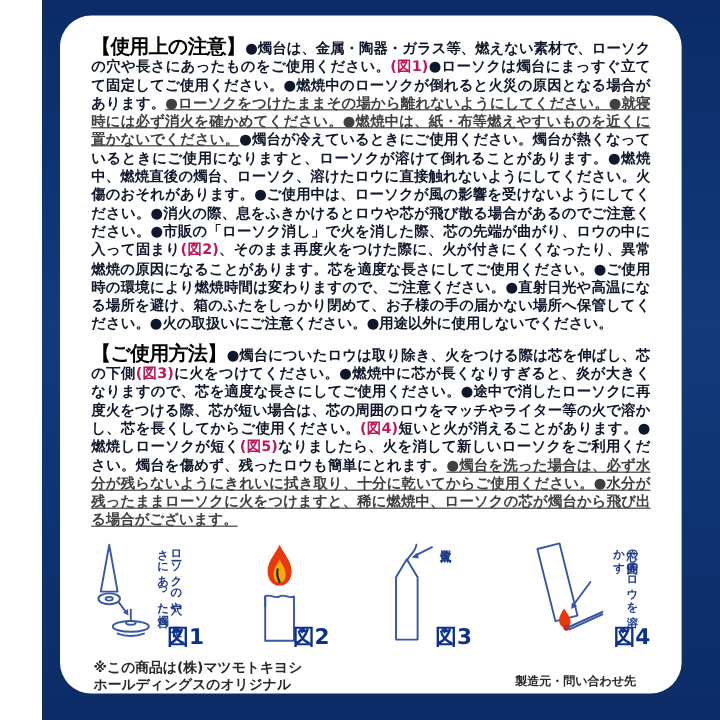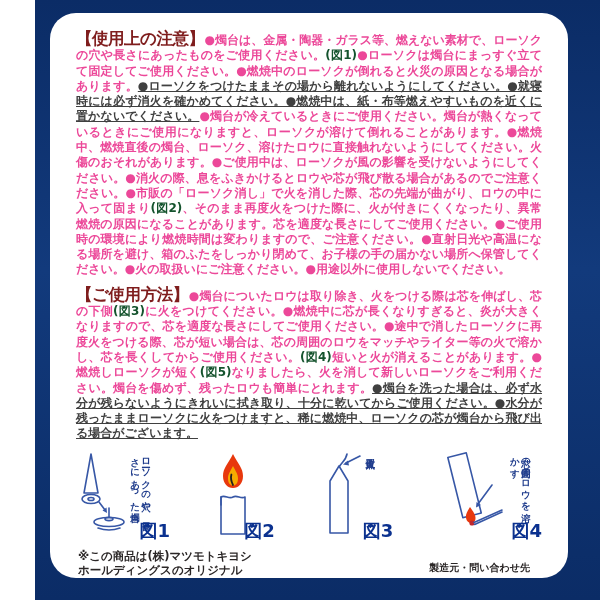--- a/index.html
+++ b/index.html
@@ -3,24 +3,24 @@
 <meta charset="utf-8">
 <style>
   html,body{margin:0;padding:0;width:600px;height:600px;background:#ffffff;overflow:hidden;
     font-family:"DejaVu Sans","Liberation Sans",sans-serif;}
   .navy-bg{position:absolute;left:35px;top:0;width:565px;height:600px;
     background:linear-gradient(180deg,#0b2c66 0%,#123a7c 45%,#0b2c66 100%);}
   .panel{position:absolute;left:50px;top:13px;width:518px;height:565px;background:#ffffff;
     border-radius:26px;box-sizing:border-box;padding:18px 26px 10px 26px;overflow:hidden;}
   .para{margin:0 0 9px 0;font-size:12px;line-height:15.3px;font-weight:bold;color:#2b2727;
     text-align:justify;}
-  .sec-head{font-size:16.5px;color:#7f1d1d;letter-spacing:-0.5px;}
-  .t-k{color:#ec4899;}
+  .sec-head{font-size:16.5px;color:#000000;letter-spacing:-0.5px;}
+  .t-k{color:#0f172a;}
   .t-r{color:#404040;text-decoration:underline;}
-  .t-b{color:#14532d;}
+  .t-b{color:#be185d;}
   .figures{display:flex;justify-content:space-between;align-items:flex-start;height:94px;
     margin-top:2px;}
   .fig{position:relative;height:94px;display:flex;align-items:flex-start;}
   .fig svg{flex:0 0 auto;}
   .vcap{writing-mode:vertical-rl;text-orientation:mixed;font-size:9.5px;line-height:11px;
     font-weight:bold;color:#1f3c8c;margin-left:2px;}
   .fig-label{position:absolute;bottom:2px;right:0;font-size:18px;font-weight:bold;color:#0b318f;}
   .footer{display:flex;margin-top:4px;}
   .f-left{width:236px;padding-left:2px;}
   .note{font-size:11.5px;line-height:14px;font-weight:bold;color:#2b2727;white-space:pre-line;}

